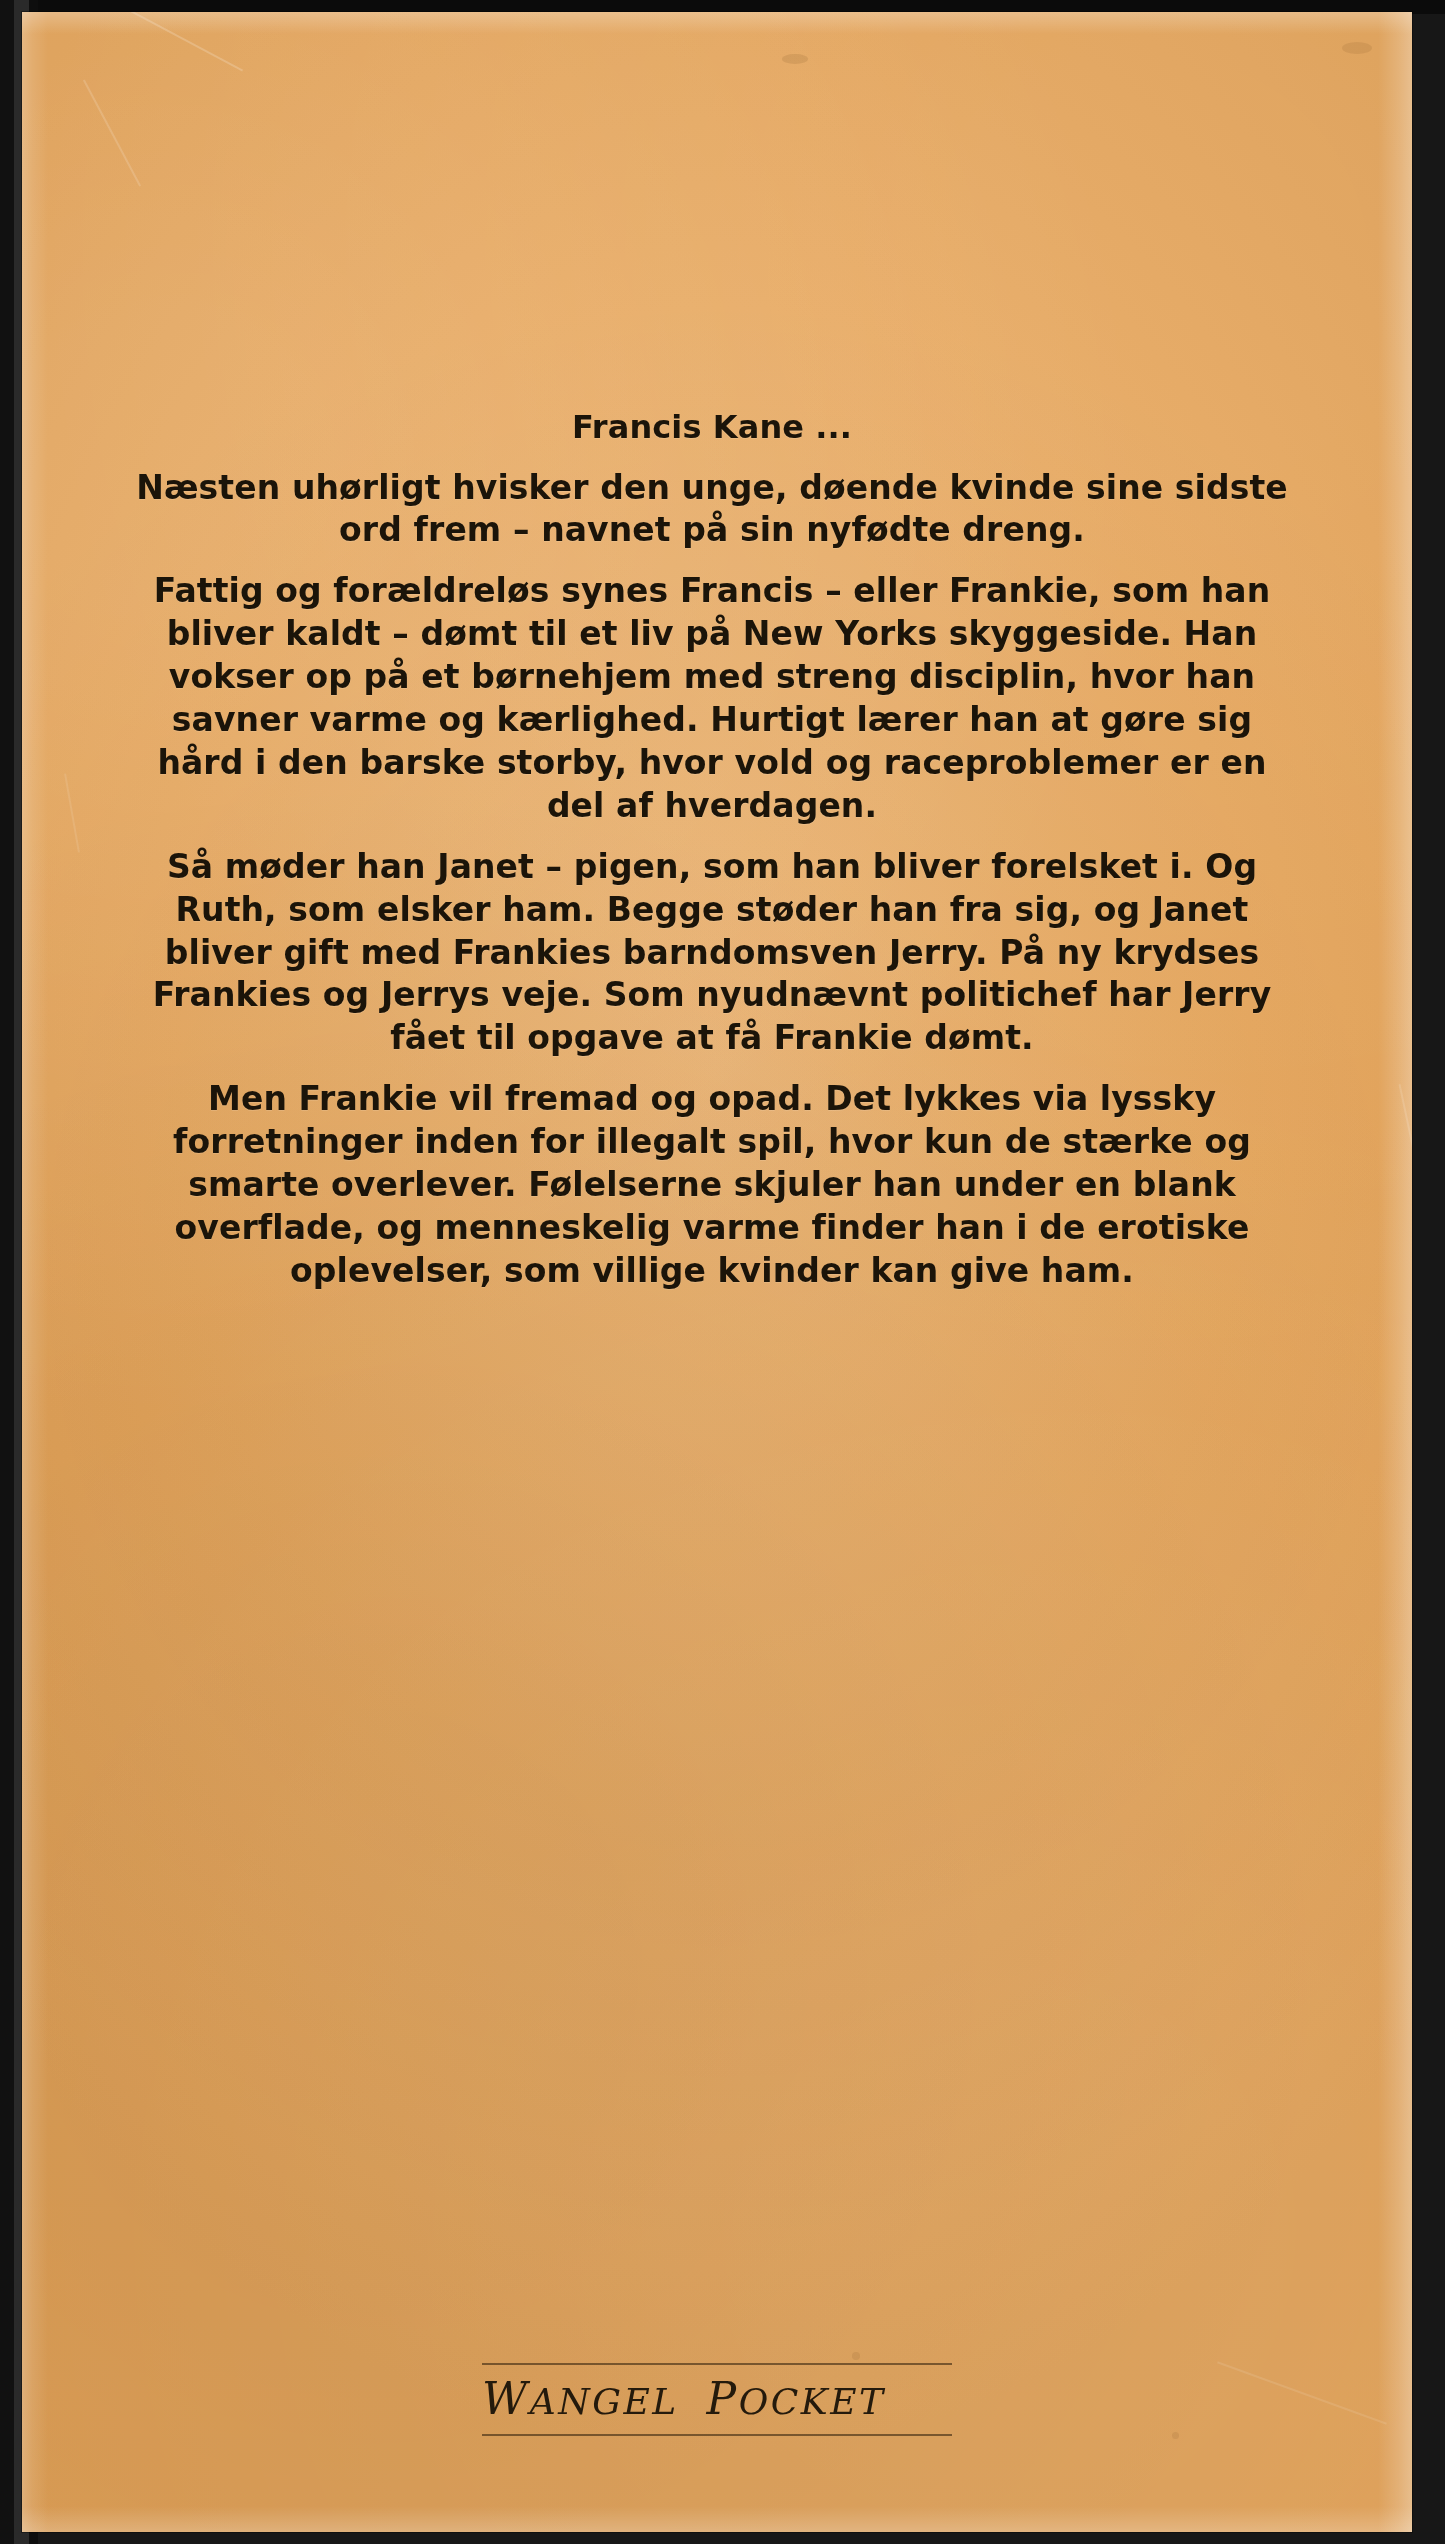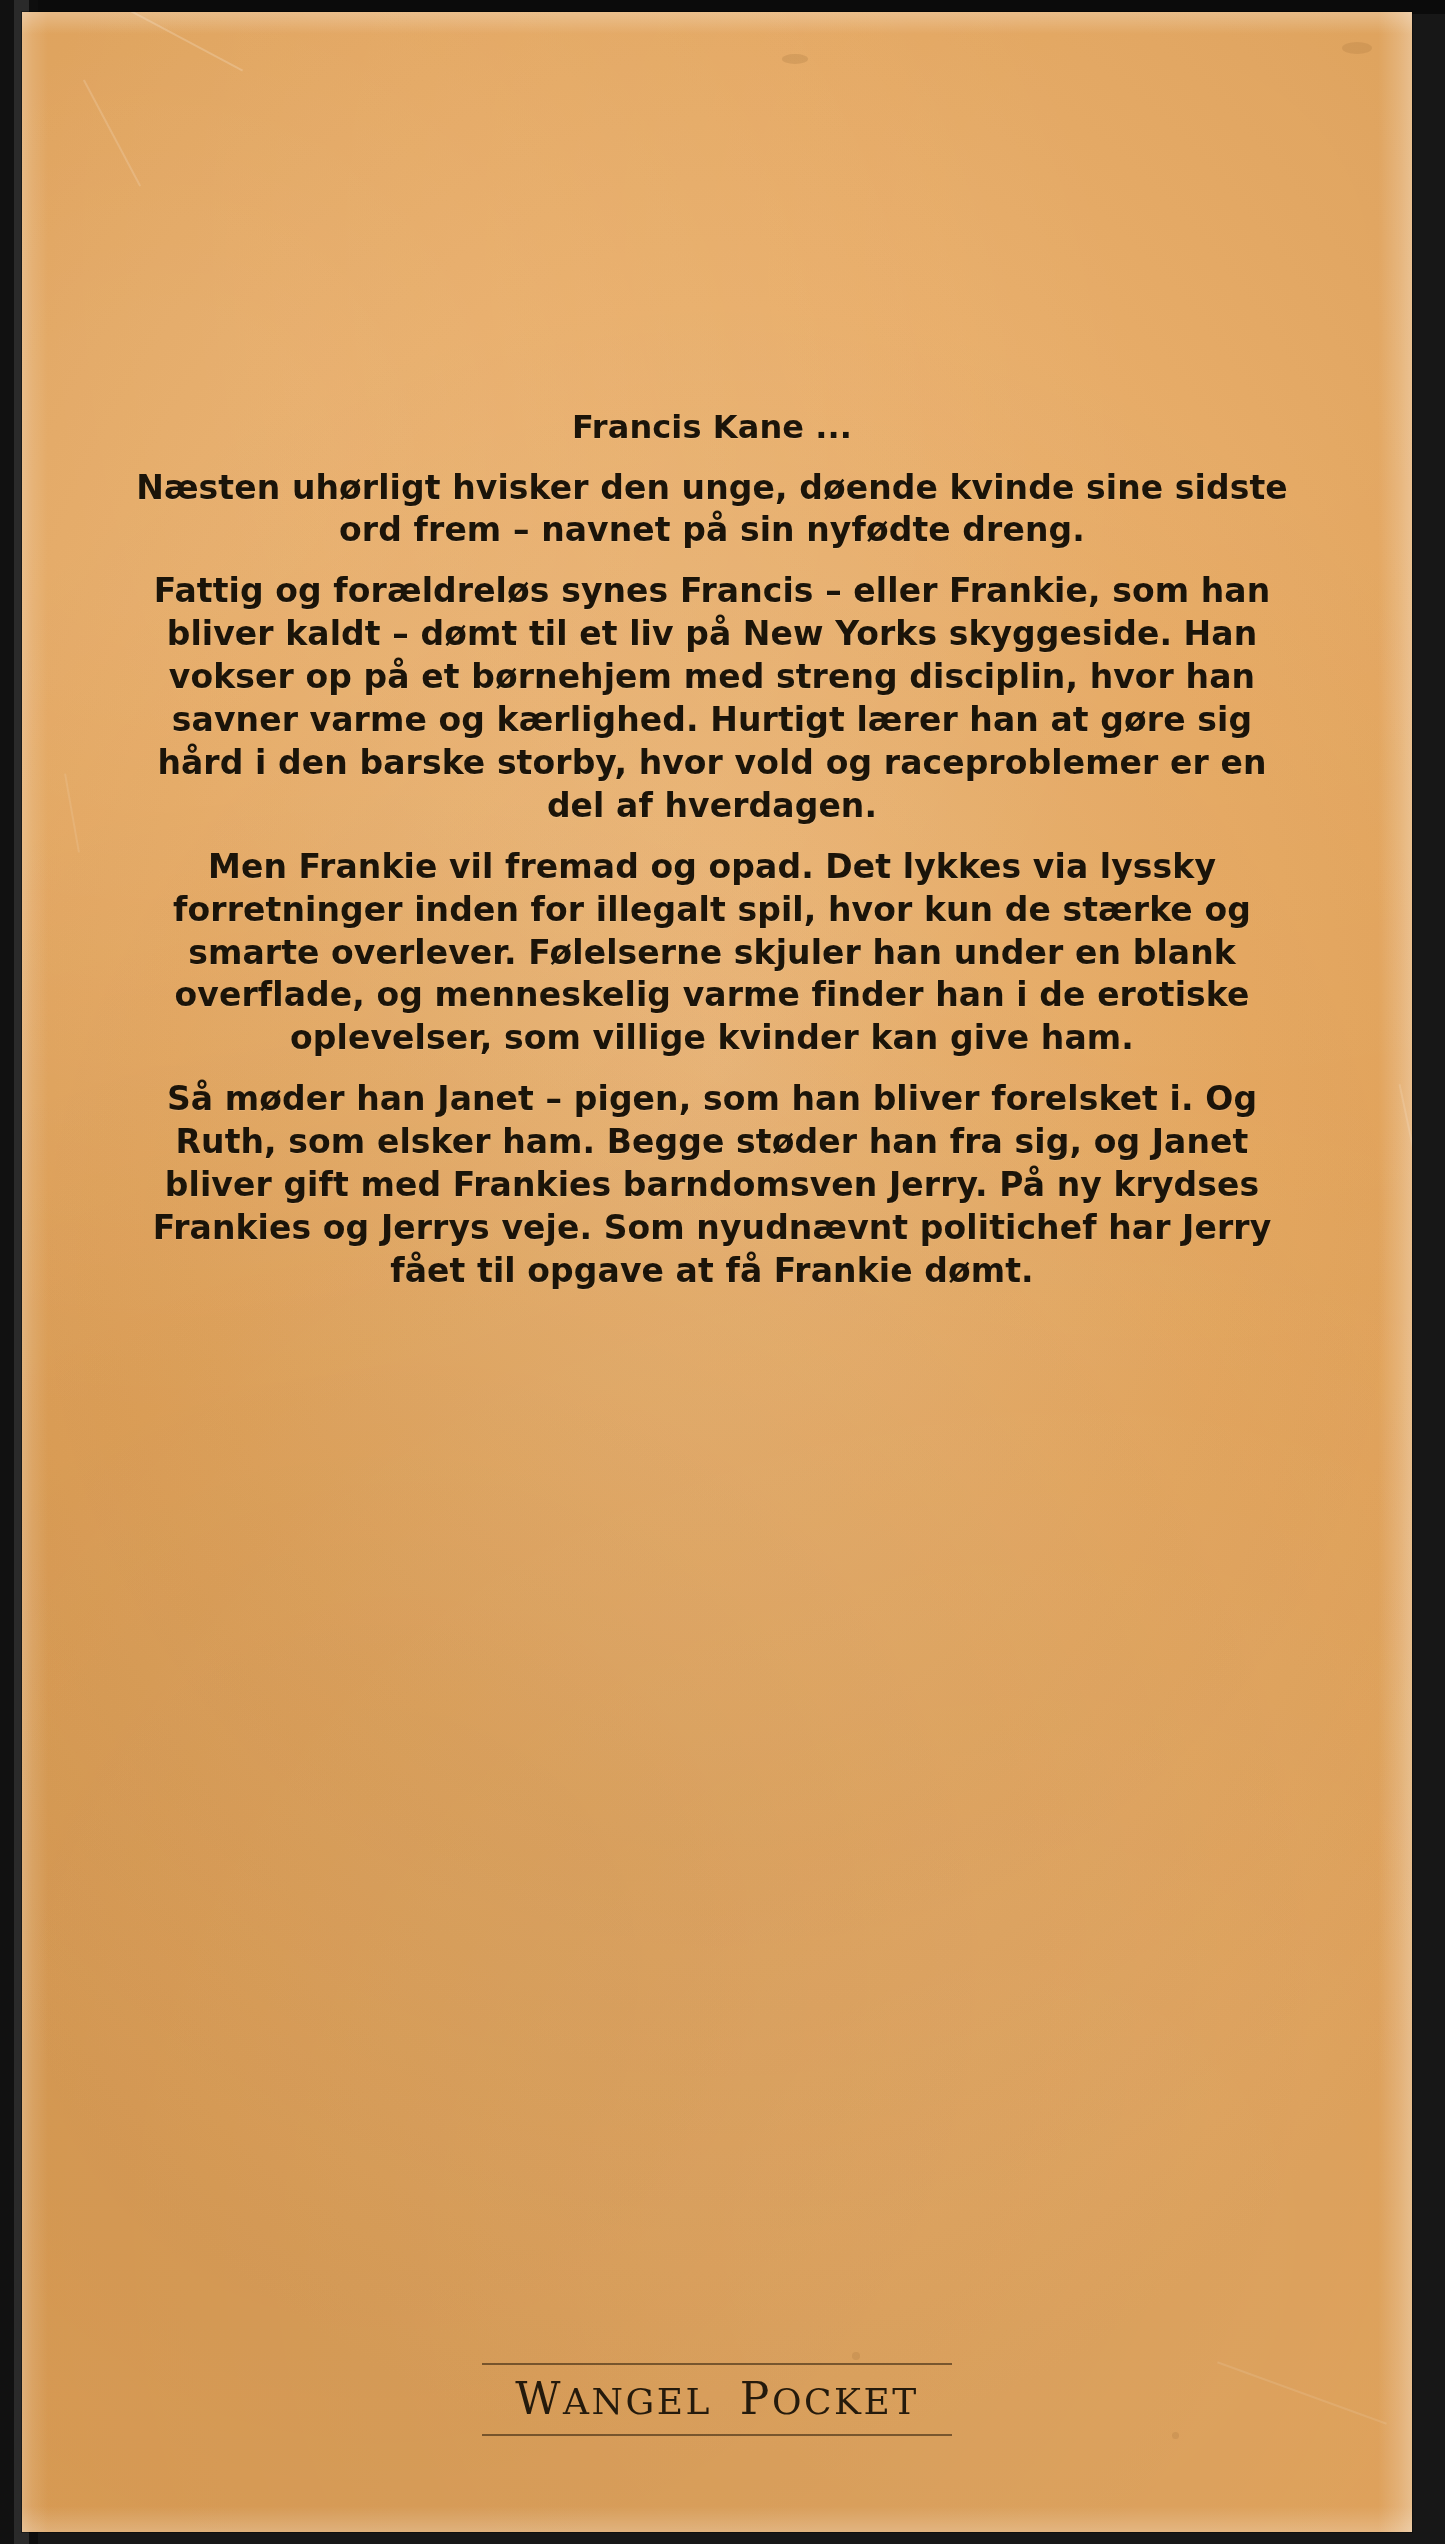--- a/index.html
+++ b/index.html
@@ -125,24 +125,24 @@
     font-size: 32px;
   }
 
   
   .imprint {
     position: absolute;
     left: 50%;
     transform: translateX(-50%);
     bottom: 96px;
     width: 470px;
-    text-align: center;
     border-top: 2px solid rgba(40,25,8,0.55);
     border-bottom: 2px solid rgba(40,25,8,0.55);
     padding: 8px 0 10px 0;
+    font-style: italic;
   }
   .imprint-text {
     font-family: "DejaVu Serif", serif;
     font-size: 36px;
     letter-spacing: 2.5px;
     color: #241a0c;
     white-space: nowrap;
   }
   .imprint-text .cap { font-size: 44px; }
 </style>
@@ -169,22 +169,22 @@
 
     <div class="speck" style="left:760px; top:42px; width:26px; height:10px; opacity:.35;"></div>
     <div class="speck" style="left:1320px; top:30px; width:30px; height:12px; opacity:.30;"></div>
     <div class="speck" style="left:830px; top:2340px; width:8px; height:8px; opacity:.30;"></div>
     <div class="speck" style="left:1150px; top:2420px; width:7px; height:7px; opacity:.28;"></div>
 
     <div class="blurb">
       <p class="lead">Francis Kane ...</p>
       <p>Næsten uhørligt hvisker den unge, døende kvinde sine sidste ord frem – navnet på sin nyfødte dreng.</p>
       <p>Fattig og forældreløs synes Francis – eller Frankie, som han bliver kaldt – dømt til et liv på New Yorks skyggeside. Han vokser op på et børnehjem med streng disciplin, hvor han savner varme og kærlighed. Hurtigt lærer han at gøre sig hård i den barske storby, hvor vold og raceproblemer er en del af hverdagen.</p>
+      <p>Så møder han Janet – pigen, som han bliver forelsket i. Og Ruth, som elsker ham. Begge støder han fra sig, og Janet bliver gift med Frankies barndomsven Jerry. På ny krydses Frankies og Jerrys veje. Som nyudnævnt politichef har Jerry fået til opgave at få Frankie dømt.</p>
       <p>Men Frankie vil fremad og opad. Det lykkes via lyssky forretninger inden for illegalt spil, hvor kun de stærke og smarte overlever. Følelserne skjuler han under en blank overflade, og menneskelig varme finder han i de erotiske oplevelser, som villige kvinder kan give ham.</p>
-      <p>Så møder han Janet – pigen, som han bliver forelsket i. Og Ruth, som elsker ham. Begge støder han fra sig, og Janet bliver gift med Frankies barndomsven Jerry. På ny krydses Frankies og Jerrys veje. Som nyudnævnt politichef har Jerry fået til opgave at få Frankie dømt.</p>
     </div>
 
     <div class="imprint">
       <div class="imprint-text"><span class="cap">W</span><span>ANGEL</span>&nbsp;&nbsp;<span class="cap">P</span><span>OCKET</span></div>
     </div>
 
   </div>
 </div>
 
 </body></html>

